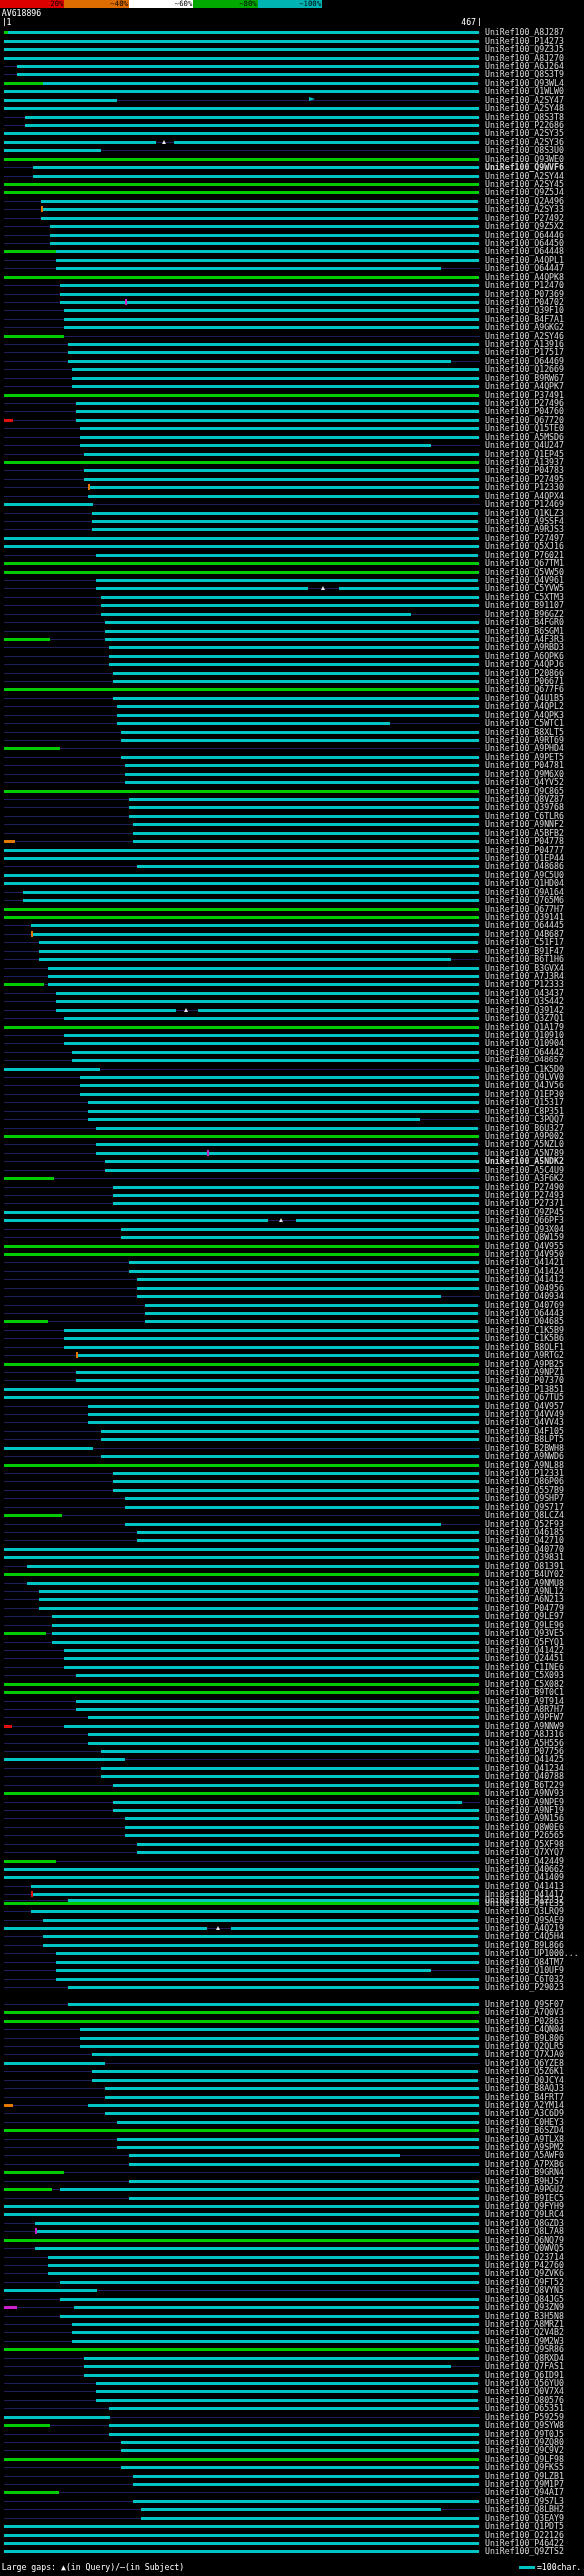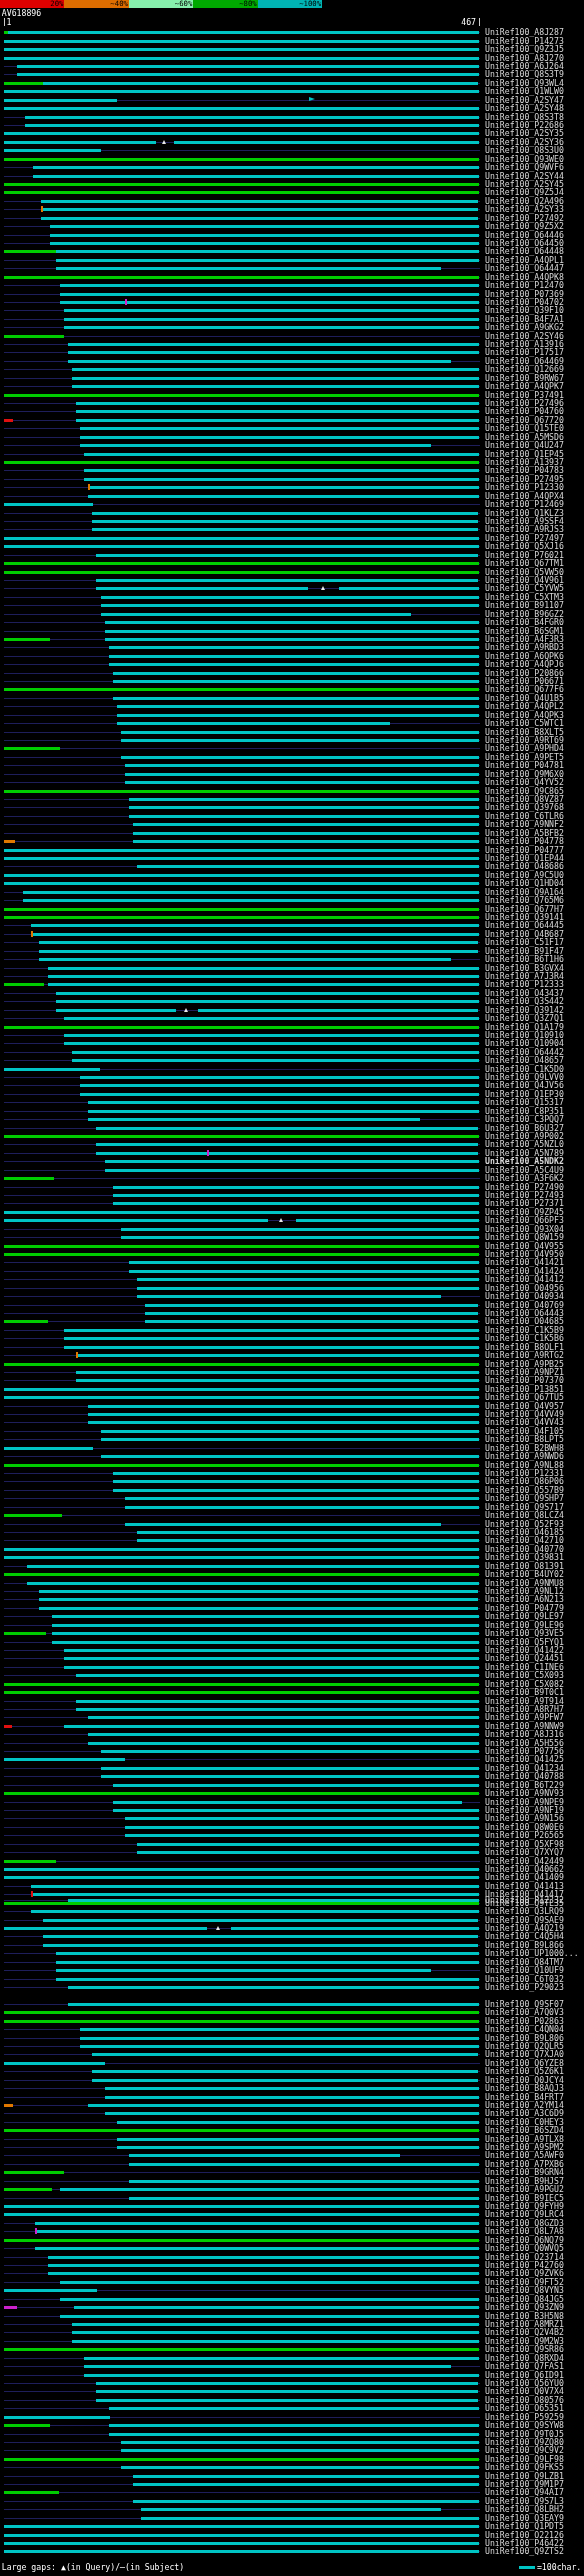--- a/index.html
+++ b/index.html
@@ -34,21 +34,21 @@
 </head>
 <body>
 
 <div id="keybar">
   <div class="keyseg" style="background: rgb(221, 0, 0);">
       <span>20%</span>
     </div>
   <div class="keyseg" style="background: rgb(221, 109, 0);">
       <span>~40%</span>
     </div>
-  <div class="keyseg" style="background: #86efac;">
+  <div class="keyseg" style="background: #ffffff;">
       <span>~60%</span>
     </div>
   <div class="keyseg" style="background: rgb(0, 168, 0);">
       <span>~80%</span>
     </div>
   <div class="keyseg" style="background: rgb(0, 180, 180);">
       <span>~100%</span>
     </div>
 </div>
 
@@ -140,21 +140,21 @@
     <div class="row" style="top: 146px;">
       <div class="track" style="background: rgb(30, 30, 90);"></div>
       <div class="bar" style="left: 3.7px; width: 97px; background: rgb(0, 196, 196);"></div>
       <div class="lbl" style="color: rgb(216, 216, 216);">UniRef100_Q8S3U0</div>
     </div>
     <div class="row" style="top: 155px;">
       <div class="track" style="background: rgb(30, 30, 90);"></div>
       <div class="bar" style="left: 3.7px; width: 475px; background: rgb(0, 204, 0);"></div>
       <div class="lbl" style="color: rgb(216, 216, 216);">UniRef100_Q93WE0</div>
     </div>
-    <div class="row" style="top: 163px;">
+    <div class="row" style="top: 163px; font-weight: bold;">
       <div class="track" style="background: rgb(30, 30, 90);"></div>
       <div class="bar" style="left: 33px; width: 446px; background: rgb(0, 196, 196);"></div>
       <div class="lbl" style="color: rgb(216, 216, 216);">UniRef100_Q9WVF6</div>
     </div>
     <div class="row" style="top: 172px;">
       <div class="track" style="background: rgb(30, 30, 90);"></div>
       <div class="bar" style="left: 33px; width: 446px; background: rgb(0, 196, 196);"></div>
       <div class="lbl" style="color: rgb(216, 216, 216);">UniRef100_A2SY44</div>
     </div>
     <div class="row" style="top: 180px;">
@@ -686,21 +686,21 @@
       <div class="lbl" style="color: rgb(216, 216, 216);">UniRef100_Q10904</div>
     </div>
     <div class="row" style="top: 1048px;">
       <div class="track" style="background: rgb(30, 30, 90);"></div>
       <div class="bar" style="left: 72px; width: 407px; background: rgb(0, 196, 196);"></div>
       <div class="lbl" style="color: rgb(216, 216, 216);">UniRef100_O64442</div>
     </div>
     <div class="row" style="top: 1056px;">
       <div class="track" style="background: rgb(30, 30, 90);"></div>
       <div class="bar" style="left: 72px; width: 407px; background: rgb(0, 196, 196);"></div>
-      <div class="lbl" style="color: rgb(216, 216, 216);">UniRef100_O48657</div>
+      <div class="lbl" style="color: rgb(216, 216, 216); font-family: Liberation Mono, monospace;">UniRef100_O48657</div>
     </div>
     <div class="row" style="top: 1065px;">
       <div class="track" style="background: rgb(30, 30, 90);"></div>
       <div class="bar" style="left: 3.7px; width: 96px; background: rgb(0, 196, 196);"></div>
       <div class="lbl" style="color: rgb(216, 216, 216);">UniRef100_C1K5D0</div>
     </div>
     <div class="row" style="top: 1073px;">
       <div class="track" style="background: rgb(30, 30, 90);"></div>
       <div class="bar" style="left: 80px; width: 399px; background: rgb(0, 196, 196);"></div>
       <div class="lbl" style="color: rgb(216, 216, 216);">UniRef100_Q9LVV0</div>

